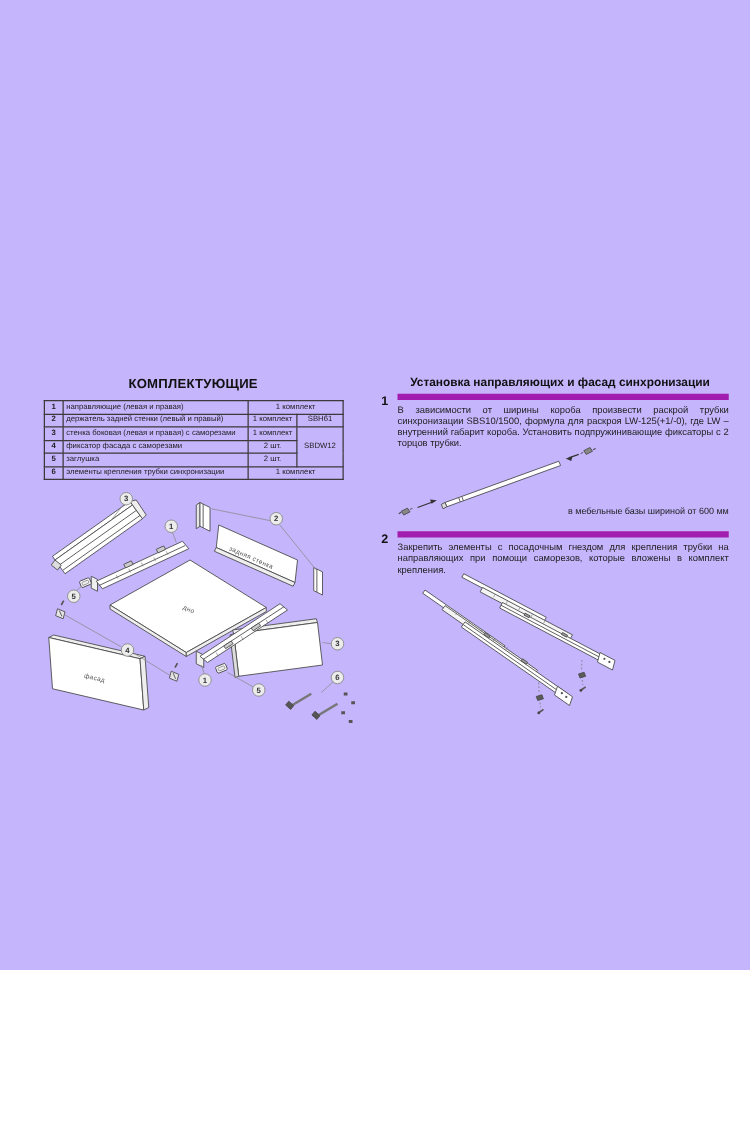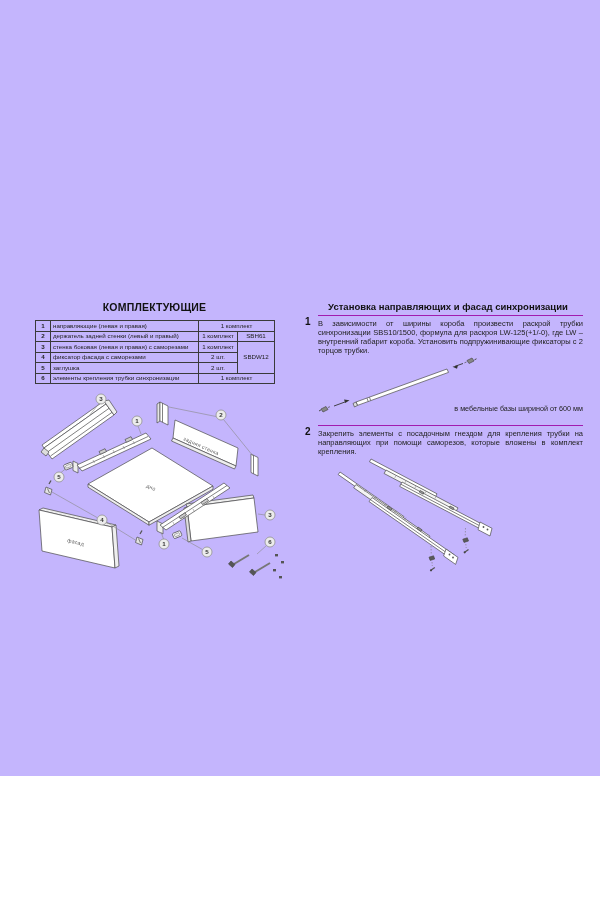--- a/index.html
+++ b/index.html
@@ -13,21 +13,21 @@
               line-height:1;white-space:nowrap;overflow:hidden;color:#222;vertical-align:middle;}
   td.c-num{text-align:center;font-weight:bold;font-size:7px;padding:0;}
   td.c-qty{text-align:center;}
   td.c-code{text-align:center;font-size:6.5px;}
   
   .inst-title{position:absolute;left:313px;top:301px;width:270px;text-align:center;
               font-size:9.5px;font-weight:bold;color:#111;}
   .step{position:absolute;left:305px;width:278px;}
   #step1{top:315px;} #step2{top:425px;}
   .step-num{position:absolute;left:0;top:1px;width:12px;font-size:10px;font-weight:bold;color:#111;}
-  .step-text{margin-left:13px;border-top:1px solid #a21caf;padding-top:2.5px;
+  .step-text{margin-left:13px;border-top:5px solid #a21caf;padding-top:2.5px;
              font-size:7.5px;line-height:9.3px;text-align:justify;color:#222;}
   .note{position:absolute;left:320px;top:405px;width:263px;text-align:right;
         font-size:7.2px;line-height:8.8px;color:#222;}
   svg{position:absolute;}
   #drawer-svg{left:33px;top:392px;width:257px;height:205px;}
   #tube-svg{left:318px;top:356px;width:190px;height:58px;}
   #slides-svg{left:330px;top:456px;width:240px;height:140px;}
   svg text.panel-label{font-family:"Liberation Sans",sans-serif;font-size:5.2px;fill:#555;
         letter-spacing:.3px;stroke:none;}
   svg g.balloon circle{fill:#ececec;stroke:#909090;stroke-width:.8;}

